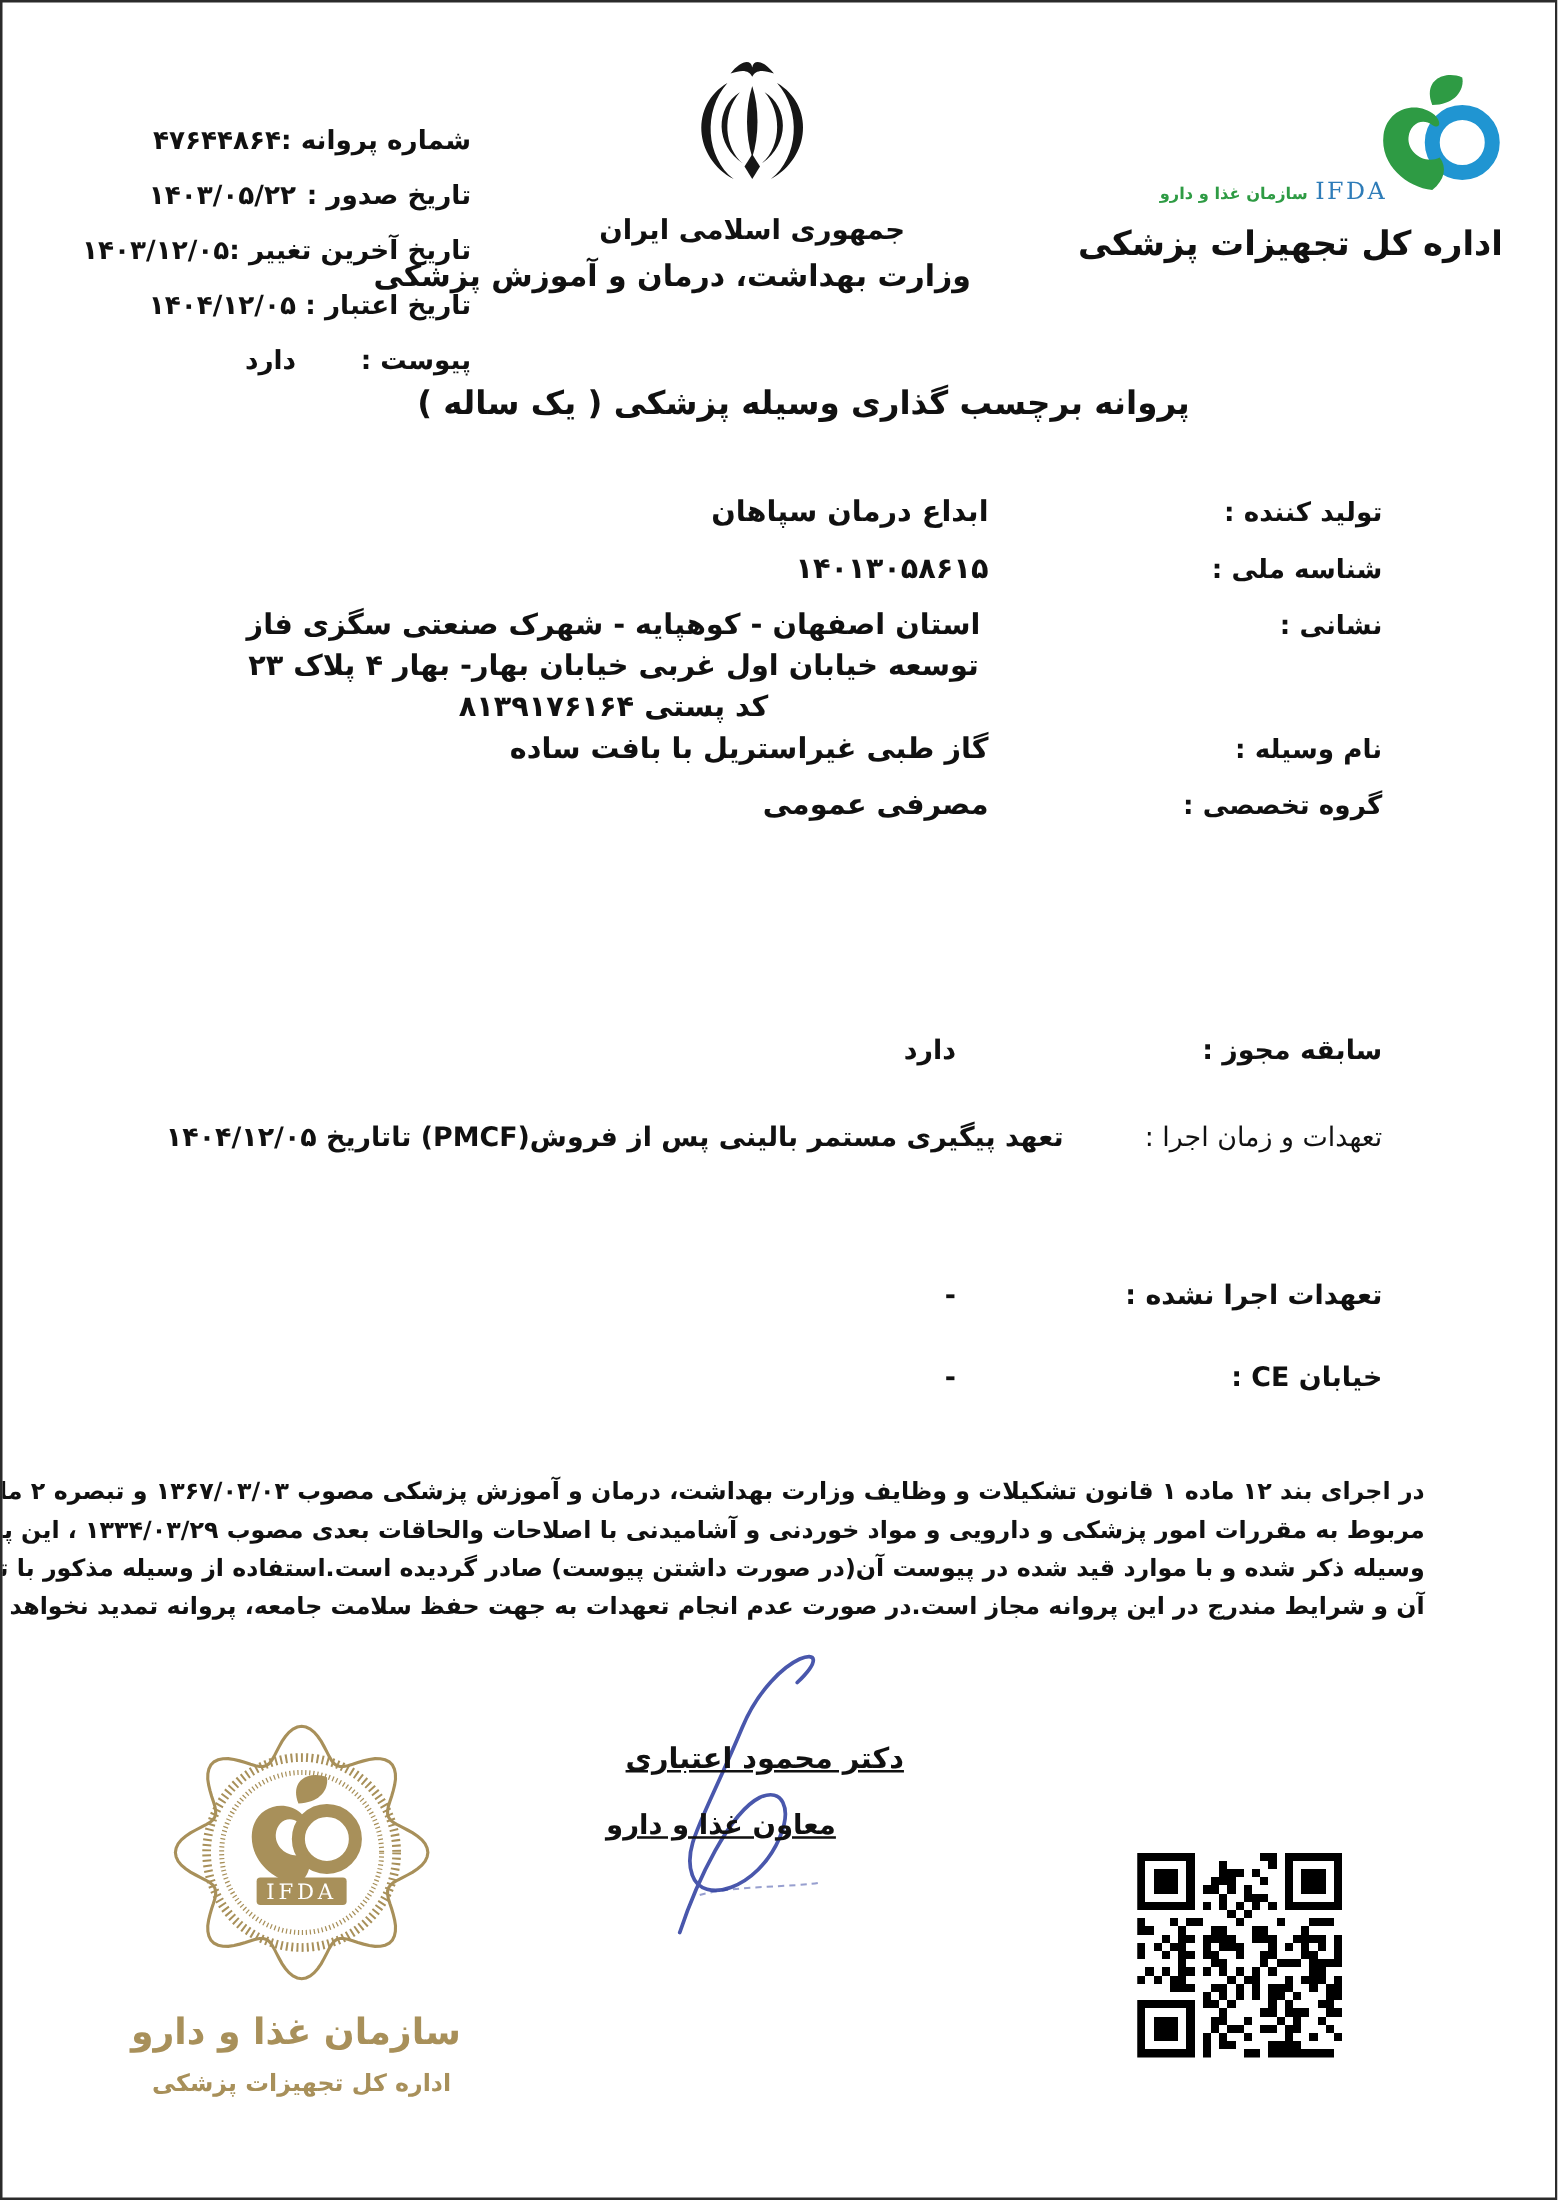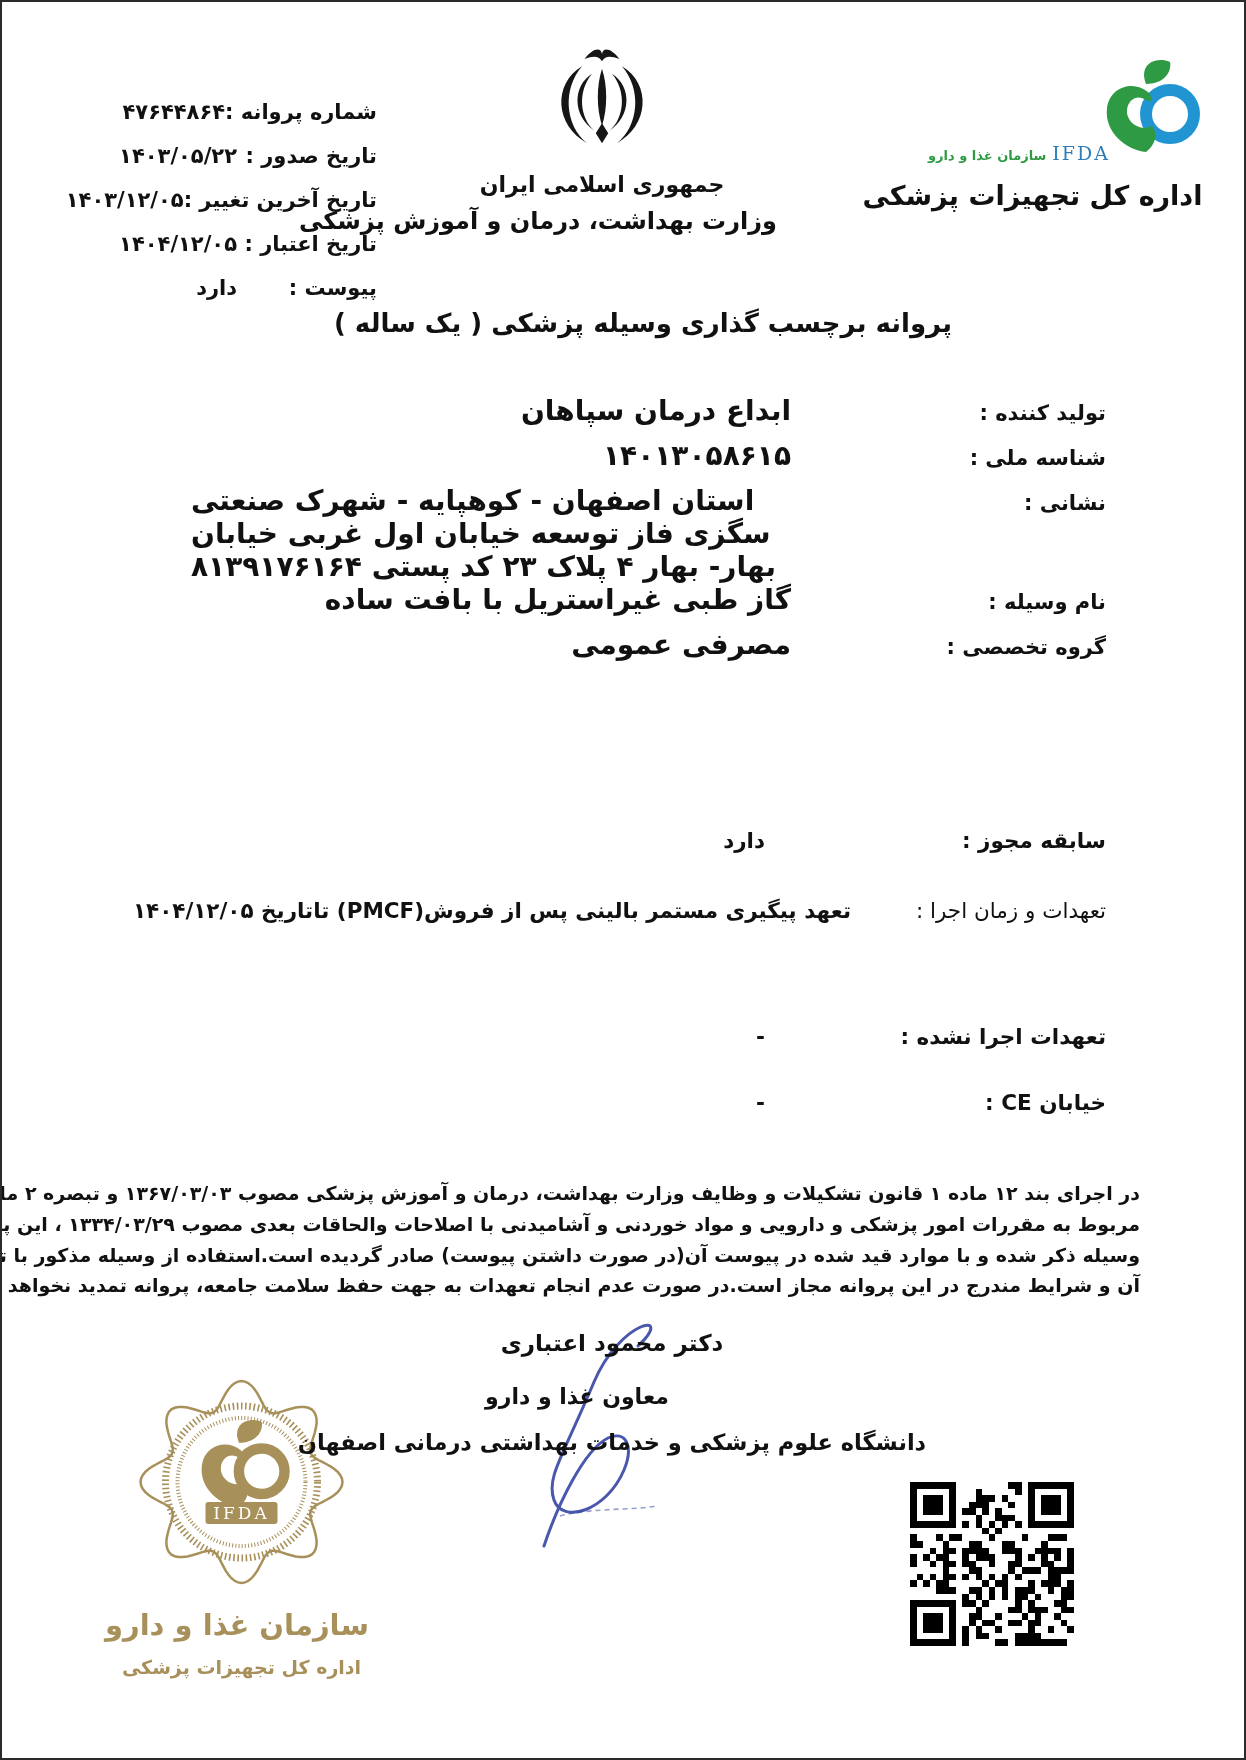--- a/index.html
+++ b/index.html
@@ -27,35 +27,35 @@
   .ifda-dept{font-size:27px;font-weight:bold;margin-top:16px;text-align:center;white-space:nowrap;}
 
   
   .title{position:absolute;top:306px;left:0;width:100%;text-align:center;font-size:26px;font-weight:bold;padding-left:20px;}
 
   
   .fields{position:absolute;top:392px;right:138px;width:990px;}
   .frow{display:flex;direction:rtl;align-items:baseline;min-height:45px;}
   .frow.addr{min-height:94px;}
   .flabel{flex:none;width:315px;font-weight:bold;font-size:21px;text-align:right;white-space:nowrap;}
-  .fvalue{font-weight:bold;font-size:28px;text-align:left;max-width:620px;line-height:33px;}
+  .fvalue{font-weight:bold;font-size:23px;text-align:center;max-width:620px;line-height:33px;}
 
   
   .status-row{position:absolute;right:138px;width:990px;display:flex;direction:rtl;align-items:baseline;}
   .s1{top:826px;}.s2{top:896px;}.s3{top:1022px;}.s4{top:1088px;}
   .wlab{flex:none;width:341px;font-weight:bold;font-size:21.5px;text-align:right;white-space:nowrap;}
   .nlab{flex:none;width:255px;font-weight:normal;font-size:21.5px;text-align:right;white-space:nowrap;}
   .sval{font-weight:bold;font-size:21.5px;text-align:right;}
 
   
   .legal{position:absolute;top:1176px;right:104px;left:100px;text-align:right;font-size:19px;line-height:30.8px;}
   .legal div{white-space:nowrap;font-weight:bold;}
 
   
-  .sig{position:absolute;top:1328px;left:260px;width:700px;text-align:center;z-index:3;}
+  .sig{position:absolute;top:1392px;left:260px;width:700px;text-align:center;z-index:3;text-decoration:underline;}
   .sig-name{font-size:23px;font-weight:bold;}
   .sig-role{font-size:22px;font-weight:bold;margin-top:28px;margin-right:70px;}
   .sig-org{font-size:22.5px;font-weight:bold;margin-top:20px;white-space:nowrap;}
   .sig-svg{position:absolute;left:440px;top:1316px;z-index:2;}
 
   
   .seal{position:absolute;left:112px;top:1372px;width:255px;text-align:center;z-index:1;}
   .seal svg{display:block;margin:0 auto;}
   .seal-org{font-size:29px;font-weight:bold;color:var(--gold);margin-top:2px;white-space:nowrap;}
   .seal-dept{font-size:19px;font-weight:bold;color:var(--gold);margin-top:14px;white-space:nowrap;}
@@ -187,21 +187,20 @@
       <rect class="f-gold" x="76" y="128" width="72" height="22" rx="3"></rect>
       <text x="112" y="145" text-anchor="middle" fill="#ffffff" font-size="17" letter-spacing="3" font-family="DejaVu Serif, Liberation Serif, serif">IFDA</text>
     </svg>
     <div class="seal-org">سازمان غذا و دارو</div>
     <div class="seal-dept">اداره کل تجهیزات پزشکی</div>
   </div>
 
   <div class="sig">
     <div class="sig-name">دکتر محمود اعتباری</div>
     <div class="sig-role">معاون غذا و دارو</div>
-    <div class="sig-org">دانشگاه علوم پزشکی و خدمات بهداشتی درمانی اصفهان</div>
   </div>
   <svg class="sig-svg" width="280" height="240" viewBox="0 0 280 240" aria-hidden="true">
     <path d="M196 28 C234 -8 178 2 152 64 C120 140 104 160 112 182 C120 206 164 194 182 152 C192 128 184 112 166 120 C142 132 116 186 102 228" fill="none" stroke="var(--signature-blue)" stroke-width="3" opacity="0.88" stroke-linecap="round"></path>
     <path d="M118 198 C146 190 196 192 214 188" fill="none" stroke="var(--signature-blue)" stroke-width="1.6" stroke-dasharray="5 4" opacity="0.5"></path>
   </svg>
 
   <svg class="qr" width="164" height="164" viewBox="0 0 25 25" shape-rendering="crispEdges" aria-hidden="true">
     <rect width="25" height="25" fill="#ffffff"></rect>
     <path id="qr-path" fill="#000000" d="M0 0h1v1h-1zM1 0h1v1h-1zM2 0h1v1h-1zM3 0h1v1h-1zM4 0h1v1h-1zM5 0h1v1h-1zM6 0h1v1h-1zM15 0h1v1h-1zM16 0h1v1h-1zM18 0h1v1h-1zM19 0h1v1h-1zM20 0h1v1h-1zM21 0h1v1h-1zM22 0h1v1h-1zM23 0h1v1h-1zM24 0h1v1h-1zM0 1h1v1h-1zM6 1h1v1h-1zM10 1h1v1h-1zM16 1h1v1h-1zM18 1h1v1h-1zM24 1h1v1h-1zM0 2h1v1h-1zM2 2h1v1h-1zM3 2h1v1h-1zM4 2h1v1h-1zM6 2h1v1h-1zM10 2h1v1h-1zM11 2h1v1h-1zM12 2h1v1h-1zM14 2h1v1h-1zM18 2h1v1h-1zM20 2h1v1h-1zM21 2h1v1h-1zM22 2h1v1h-1zM24 2h1v1h-1zM0 3h1v1h-1zM2 3h1v1h-1zM3 3h1v1h-1zM4 3h1v1h-1zM6 3h1v1h-1zM9 3h1v1h-1zM10 3h1v1h-1zM11 3h1v1h-1zM15 3h1v1h-1zM18 3h1v1h-1zM20 3h1v1h-1zM21 3h1v1h-1zM22 3h1v1h-1zM24 3h1v1h-1zM0 4h1v1h-1zM2 4h1v1h-1zM3 4h1v1h-1zM4 4h1v1h-1zM6 4h1v1h-1zM8 4h1v1h-1zM9 4h1v1h-1zM11 4h1v1h-1zM13 4h1v1h-1zM18 4h1v1h-1zM20 4h1v1h-1zM21 4h1v1h-1zM22 4h1v1h-1zM24 4h1v1h-1zM0 5h1v1h-1zM6 5h1v1h-1zM10 5h1v1h-1zM13 5h1v1h-1zM14 5h1v1h-1zM15 5h1v1h-1zM18 5h1v1h-1zM24 5h1v1h-1zM0 6h1v1h-1zM1 6h1v1h-1zM2 6h1v1h-1zM3 6h1v1h-1zM4 6h1v1h-1zM5 6h1v1h-1zM6 6h1v1h-1zM8 6h1v1h-1zM10 6h1v1h-1zM12 6h1v1h-1zM14 6h1v1h-1zM16 6h1v1h-1zM18 6h1v1h-1zM19 6h1v1h-1zM20 6h1v1h-1zM21 6h1v1h-1zM22 6h1v1h-1zM23 6h1v1h-1zM24 6h1v1h-1zM11 7h1v1h-1zM13 7h1v1h-1zM0 8h1v1h-1zM4 8h1v1h-1zM6 8h1v1h-1zM7 8h1v1h-1zM12 8h1v1h-1zM17 8h1v1h-1zM21 8h1v1h-1zM22 8h1v1h-1zM23 8h1v1h-1zM0 9h1v1h-1zM1 9h1v1h-1zM5 9h1v1h-1zM9 9h1v1h-1zM10 9h1v1h-1zM14 9h1v1h-1zM15 9h1v1h-1zM20 9h1v1h-1zM3 10h1v1h-1zM5 10h1v1h-1zM6 10h1v1h-1zM8 10h1v1h-1zM9 10h1v1h-1zM10 10h1v1h-1zM11 10h1v1h-1zM14 10h1v1h-1zM15 10h1v1h-1zM16 10h1v1h-1zM19 10h1v1h-1zM20 10h1v1h-1zM21 10h1v1h-1zM22 10h1v1h-1zM24 10h1v1h-1zM0 11h1v1h-1zM2 11h1v1h-1zM4 11h1v1h-1zM5 11h1v1h-1zM8 11h1v1h-1zM10 11h1v1h-1zM11 11h1v1h-1zM12 11h1v1h-1zM16 11h1v1h-1zM18 11h1v1h-1zM20 11h1v1h-1zM22 11h1v1h-1zM24 11h1v1h-1zM0 12h1v1h-1zM3 12h1v1h-1zM5 12h1v1h-1zM6 12h1v1h-1zM8 12h1v1h-1zM9 12h1v1h-1zM12 12h1v1h-1zM15 12h1v1h-1zM16 12h1v1h-1zM20 12h1v1h-1zM21 12h1v1h-1zM24 12h1v1h-1zM5 13h1v1h-1zM9 13h1v1h-1zM10 13h1v1h-1zM15 13h1v1h-1zM17 13h1v1h-1zM18 13h1v1h-1zM19 13h1v1h-1zM21 13h1v1h-1zM22 13h1v1h-1zM23 13h1v1h-1zM24 13h1v1h-1zM1 14h1v1h-1zM3 14h1v1h-1zM5 14h1v1h-1zM6 14h1v1h-1zM8 14h1v1h-1zM10 14h1v1h-1zM12 14h1v1h-1zM14 14h1v1h-1zM16 14h1v1h-1zM21 14h1v1h-1zM22 14h1v1h-1zM0 15h1v1h-1zM2 15h1v1h-1zM4 15h1v1h-1zM5 15h1v1h-1zM11 15h1v1h-1zM13 15h1v1h-1zM14 15h1v1h-1zM18 15h1v1h-1zM20 15h1v1h-1zM21 15h1v1h-1zM22 15h1v1h-1zM24 15h1v1h-1zM4 16h1v1h-1zM5 16h1v1h-1zM6 16h1v1h-1zM9 16h1v1h-1zM10 16h1v1h-1zM12 16h1v1h-1zM14 16h1v1h-1zM16 16h1v1h-1zM17 16h1v1h-1zM18 16h1v1h-1zM21 16h1v1h-1zM23 16h1v1h-1zM24 16h1v1h-1zM8 17h1v1h-1zM10 17h1v1h-1zM12 17h1v1h-1zM14 17h1v1h-1zM16 17h1v1h-1zM17 17h1v1h-1zM19 17h1v1h-1zM23 17h1v1h-1zM24 17h1v1h-1zM0 18h1v1h-1zM1 18h1v1h-1zM2 18h1v1h-1zM3 18h1v1h-1zM4 18h1v1h-1zM5 18h1v1h-1zM6 18h1v1h-1zM8 18h1v1h-1zM9 18h1v1h-1zM11 18h1v1h-1zM16 18h1v1h-1zM18 18h1v1h-1zM22 18h1v1h-1zM23 18h1v1h-1zM0 19h1v1h-1zM6 19h1v1h-1zM10 19h1v1h-1zM15 19h1v1h-1zM16 19h1v1h-1zM18 19h1v1h-1zM19 19h1v1h-1zM20 19h1v1h-1zM23 19h1v1h-1zM24 19h1v1h-1zM0 20h1v1h-1zM2 20h1v1h-1zM3 20h1v1h-1zM4 20h1v1h-1zM6 20h1v1h-1zM9 20h1v1h-1zM10 20h1v1h-1zM13 20h1v1h-1zM17 20h1v1h-1zM19 20h1v1h-1zM22 20h1v1h-1zM0 21h1v1h-1zM2 21h1v1h-1zM3 21h1v1h-1zM4 21h1v1h-1zM6 21h1v1h-1zM9 21h1v1h-1zM11 21h1v1h-1zM12 21h1v1h-1zM15 21h1v1h-1zM16 21h1v1h-1zM18 21h1v1h-1zM19 21h1v1h-1zM23 21h1v1h-1zM0 22h1v1h-1zM2 22h1v1h-1zM3 22h1v1h-1zM4 22h1v1h-1zM6 22h1v1h-1zM8 22h1v1h-1zM10 22h1v1h-1zM13 22h1v1h-1zM18 22h1v1h-1zM21 22h1v1h-1zM24 22h1v1h-1zM0 23h1v1h-1zM6 23h1v1h-1zM8 23h1v1h-1zM10 23h1v1h-1zM11 23h1v1h-1zM16 23h1v1h-1zM17 23h1v1h-1zM18 23h1v1h-1zM19 23h1v1h-1zM0 24h1v1h-1zM1 24h1v1h-1zM2 24h1v1h-1zM3 24h1v1h-1zM4 24h1v1h-1zM5 24h1v1h-1zM6 24h1v1h-1zM8 24h1v1h-1zM13 24h1v1h-1zM14 24h1v1h-1zM16 24h1v1h-1zM17 24h1v1h-1zM18 24h1v1h-1zM19 24h1v1h-1zM20 24h1v1h-1zM21 24h1v1h-1zM22 24h1v1h-1zM23 24h1v1h-1z"></path>
   </svg>

